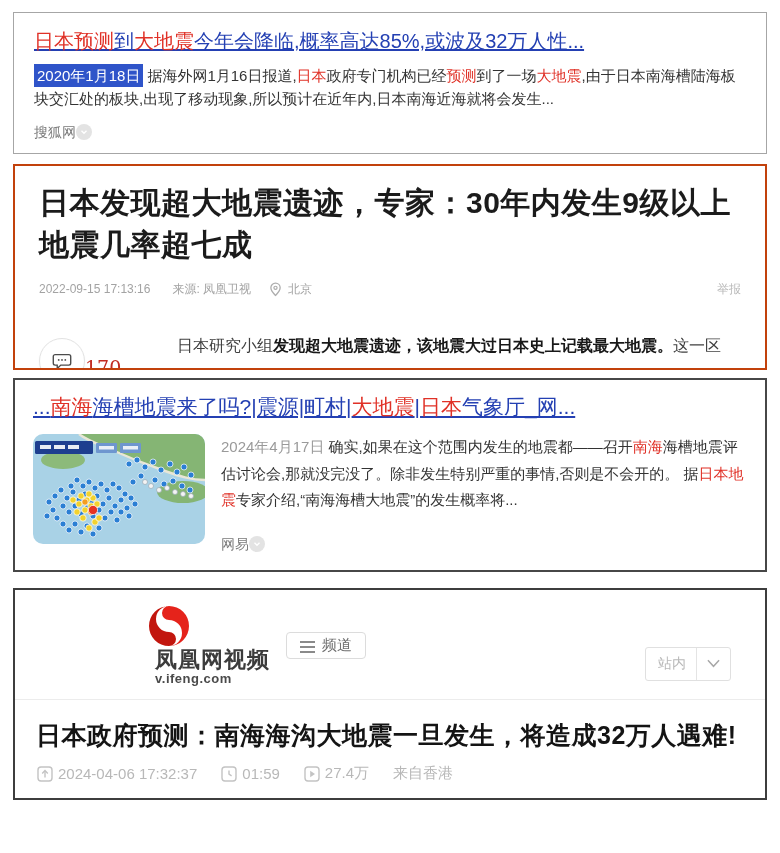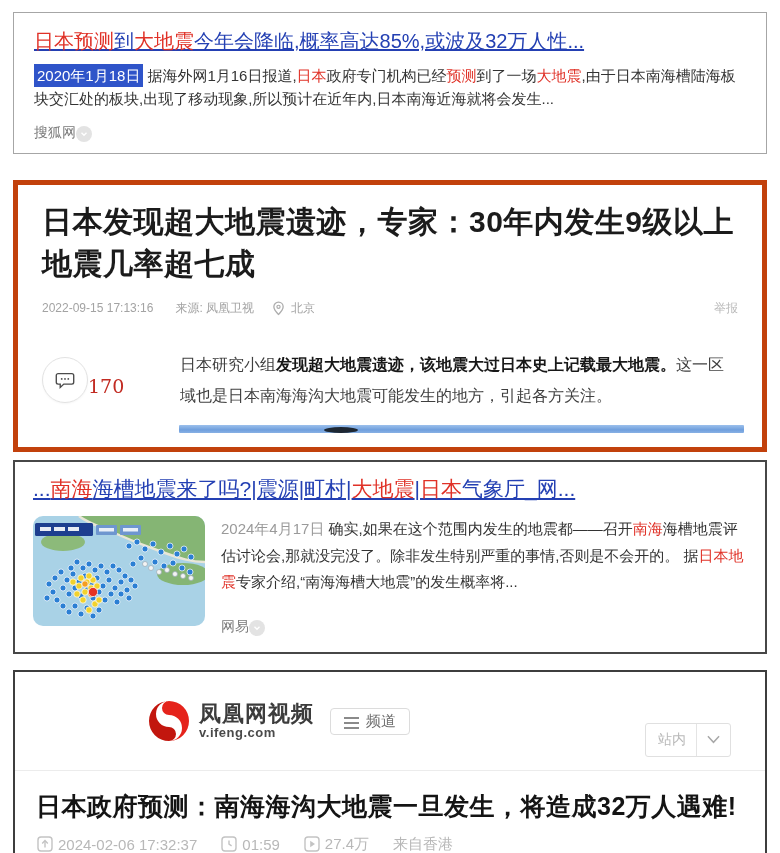--- a/index.html
+++ b/index.html
@@ -8,31 +8,31 @@
     width:780px; height:853px; overflow:hidden; position:relative;
     font-family:"Liberation Sans","DejaVu Sans",sans-serif;
   }
   .card { margin-left:13px; margin-right:13px; background:#fff; }
 
   
   #card1 { margin-top:12px; border:1px solid #a6a6a6; padding:15px 20px 11px; }
   .sr-title { font-size:20px; line-height:1.35; color:#2440b3; text-decoration:underline; cursor:pointer; display:block; font-weight:400; }
   .sr-snippet { margin-top:9px; font-size:15px; line-height:1.55; color:#333; }
   .date-badge { display:inline-block; background:#2f54c9; color:#fff; padding:0 3px; margin-right:4px; }
-  .src-row { margin-top:13px; display:flex; align-items:flex-end; color:#7a7a7a; font-size:14px; }
+  .src-row { margin-top:13px; display:flex; align-items:flex-start; color:#7a7a7a; font-size:14px; }
   .chev-circle { width:16px; height:16px; border-radius:50%; background:#e3e3e3; display:inline-flex; align-items:center; justify-content:center; cursor:pointer; }
 
   .seg-red { color:#e03127; }
   .seg-blue { color:inherit; }
   .seg-plain {}
   .seg-gray { color:#9a9a9a; }
   .seg-bold { font-weight:bold; color:#181818; }
 
   
-  #card2 { margin-top:26px; border:5px solid #c2410c; padding:16px 24px 3px; height:272px; overflow:hidden; }
+  #card2 { margin-top:10px; border:2px solid #c2410c; padding:16px 24px 3px; height:206px; overflow:hidden; }
   .art-title { font-size:30px; font-weight:bold; color:#1b1b1b; line-height:1.4; letter-spacing:.5px; }
   .art-meta { margin-top:15px; font-size:12px; color:#a3a3a3; display:flex; align-items:center; gap:6px; }
   .art-meta .spread { flex:1; }
   .report { color:#b9b9b9; cursor:pointer; }
   .comment-row { margin-top:32px; display:flex; }
   .comment-col { width:112px; display:flex; align-items:center; }
   .bubble-circle { width:46px; height:46px; border:1px solid #e2e2e2; border-radius:50%; display:flex; align-items:center; justify-content:center; cursor:pointer; box-shadow:0 1px 2px rgba(0,0,0,.04); }
   .comment-count { margin-top:12px; font-family:"DejaVu Serif","Liberation Serif",serif; font-size:19px; color:#c22b22; }
   .quote-text { flex:1; margin-left:26px; margin-right:10px; font-size:16px; line-height:1.95; color:#3f3f3f; }
   .photo-strip { margin:14px 0 0 137px; width:565px; height:8px; border-radius:1px;
@@ -43,21 +43,21 @@
   #card3 { margin-top:8px; border:2px solid #474747; padding:13px 18px 16px; }
   .sr2-title { font-size:21px; }
   .sr2-row { margin-top:13px; display:flex; }
   .thumb-wrap { width:172px; height:110px; border-radius:10px; overflow:hidden; flex:none; cursor:pointer; }
   .sr2-right { margin-left:16px; flex:1; }
   .sr2-snippet { font-size:15px; line-height:1.78; color:#333; }
 
   
   #card4 { margin-top:16px; border:2px solid #3d3d3d; }
   .v-header { display:flex; align-items:center; padding:14px 20px 13px; }
-  .v-logo { display:flex; align-items:center; margin-left:112px; cursor:pointer; }
+  .v-logo { display:flex; margin-left:112px; cursor:pointer;flex-direction:column; }
   .v-logo-txt { margin-left:8px; line-height:1.1; }
   .v-logo-name { font-size:22px; font-weight:bold; color:#3c3c3c; letter-spacing:1px; }
   .v-logo-domain { font-size:13px; font-weight:bold; color:#4a4a4a; letter-spacing:.5px; }
   .channel-btn { margin-left:16px; border:1px solid #dcdcdc; border-radius:4px; padding:3px 13px; display:flex; align-items:center; gap:7px; color:#6f6f6f; font-size:15px; cursor:pointer; background:#fff; }
   .scope-box { margin-left:auto; margin-right:14px; border:1px solid #e0e0e0; border-radius:3px; display:flex; align-items:center; color:#b9b9b9; font-size:14px; cursor:pointer;margin-top:37px; }
   .scope-box .lbl { padding:7px 10px 7px 12px; }
   .scope-box .sep { width:1px; align-self:stretch; background:#e4e4e4; }
   .scope-box .chev { padding:7px 10px; display:flex; align-items:center; }
   .v-divider { border-top:1px solid #ececec; }
   .v-title { padding:19px 21px 0; font-size:25px; font-weight:bold; color:#141414; letter-spacing:.5px; }
@@ -284,21 +284,21 @@
   <h2 class="v-title">日本政府预测：南海海沟大地震一旦发生，将造成32万人遇难!</h2>
   <div class="v-meta">
     <span class="grp">
       <span class="icon16">
         <svg width="16" height="16" viewBox="0 0 16 16">
             <rect x="1" y="1" width="14" height="14" rx="3" fill="none" stroke="#c3c3c3" stroke-width="1.4"></rect>
             <line x1="8" y1="11.5" x2="8" y2="5" stroke="#c3c3c3" stroke-width="1.4"></line>
             <polyline points="5.2,7.4 8,4.6 10.8,7.4" fill="none" stroke="#c3c3c3" stroke-width="1.4"></polyline>
           </svg>
       </span>
-      <span>2024-02-06 17:32:37</span>
+      <span>2024-04-06 17:32:37</span>
     </span>
     <span class="grp">
       <span class="icon16">
         <svg width="16" height="16" viewBox="0 0 16 16">
             <rect x="1" y="1" width="14" height="14" rx="3" fill="none" stroke="#c3c3c3" stroke-width="1.4"></rect>
             <path d="M8 4.4 v3.8 l2.6 1.6" fill="none" stroke="#c3c3c3" stroke-width="1.4"></path>
           </svg>
       </span>
       <span>01:59</span>
     </span>

